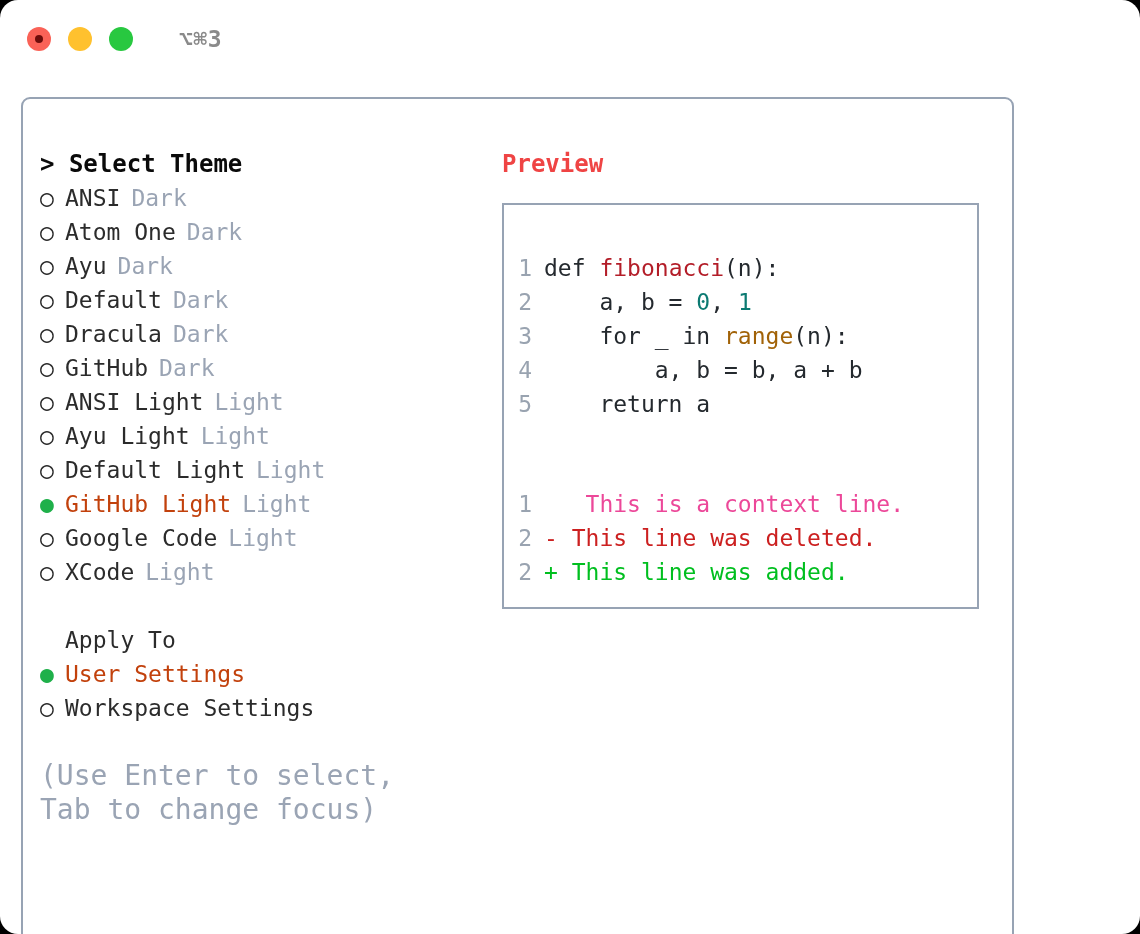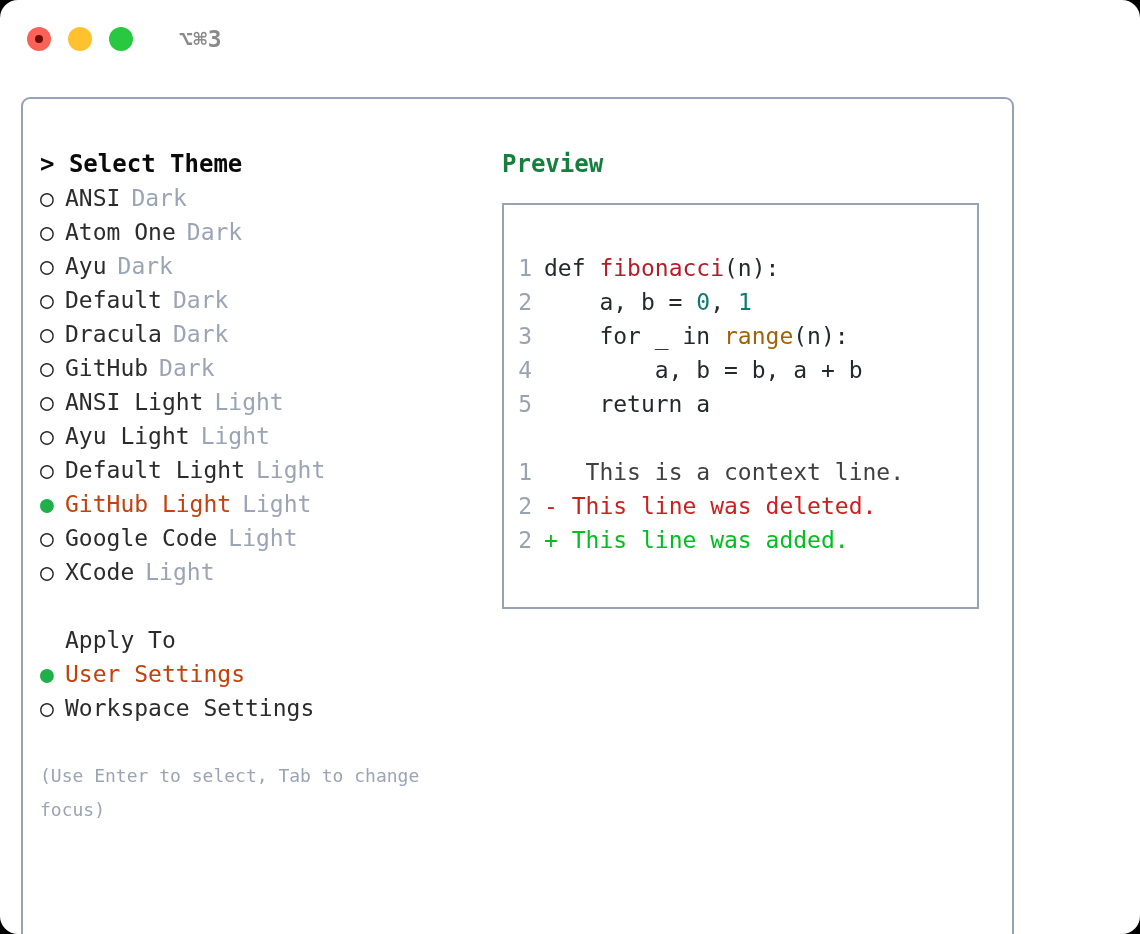--- a/index.html
+++ b/index.html
@@ -140,39 +140,39 @@
     line-height: 34px;
     white-space: pre;
     display: flex;
     align-items: center;
   }
 
   .spacer-line { height: 34px; }
 
   .hint {
     margin-top: 34px;
-    font-size: 18px;
+    font-size: 28px;
     color: #9aa4b4;
     line-height: 34px;
     width: 410px;
     white-space: pre-wrap;
   }
 
   
   .right-col {
     position: absolute;
     left: 479px;
     top: 48px;
     width: 490px;
   }
 
   .preview-title {
     font-size: 24px;
     font-weight: 700;
-    color: #15803d;
+    color: #ef4444;
     line-height: 34px;
   }
 
   .preview-box {
     margin-top: 22px;
     width: 477px;
     height: 406px;
     border: 2px solid #97a3b4;
     background: #ffffff;
     padding: 46px 0 0 12px;
@@ -195,21 +195,21 @@
 
   .code-text { color: #24292e; }
 
   .tok-fn   { color: #b31d28; }
   .tok-num  { color: #0c7a72; }
   .tok-bi   { color: #a16207; }
   .tok-kw   { color: #24292e; text-align: center; }
 
   .diff-gap { height: 34px; }
 
-  .diff-ctx { color: #404040; }
+  .diff-ctx { color: #ec4899; margin-top: 32px; }
   .diff-del { color: #cc2020; }
   .diff-add { color: #00bf1f; }
 </style>
 </head>
 <body>
 
 <div class="window">
 
   <div class="titlebar">
     <div class="lights">

